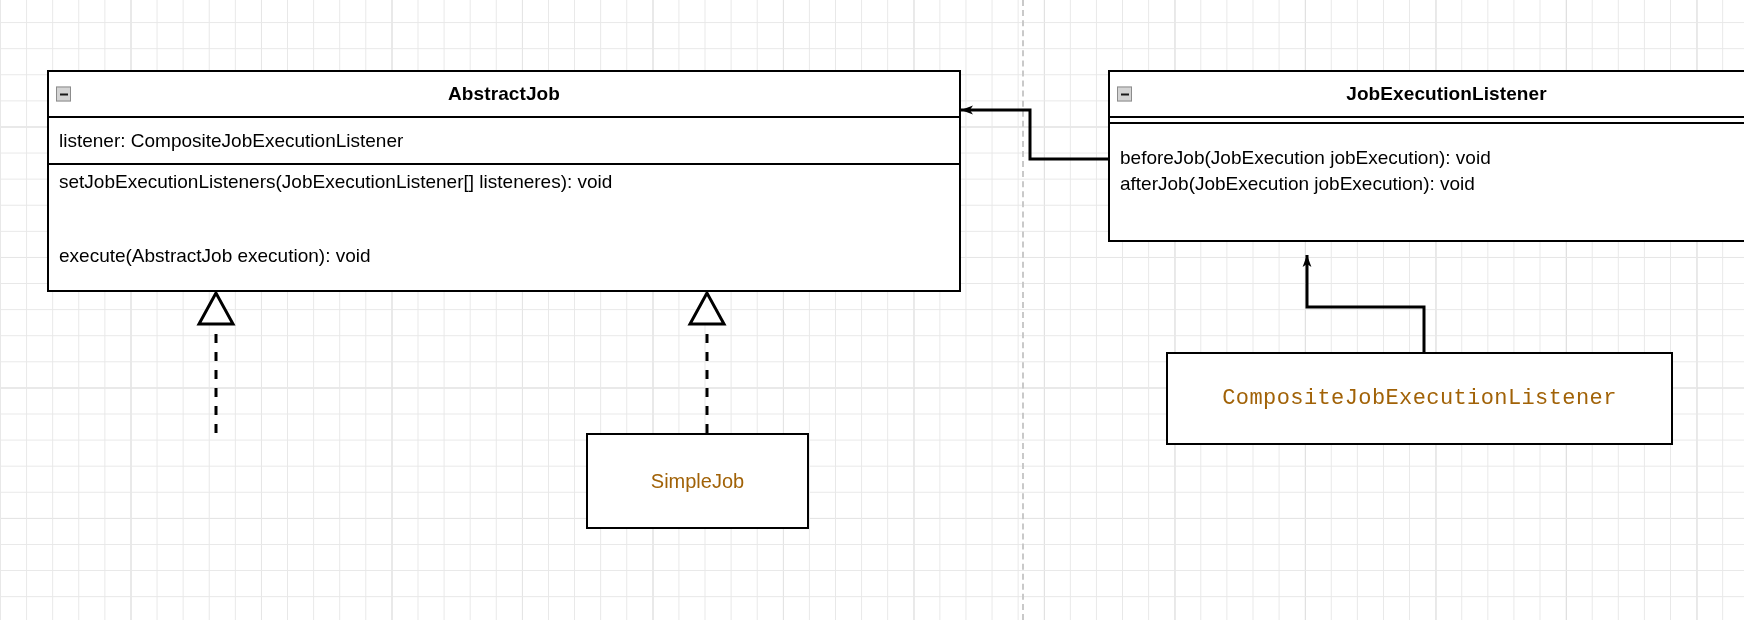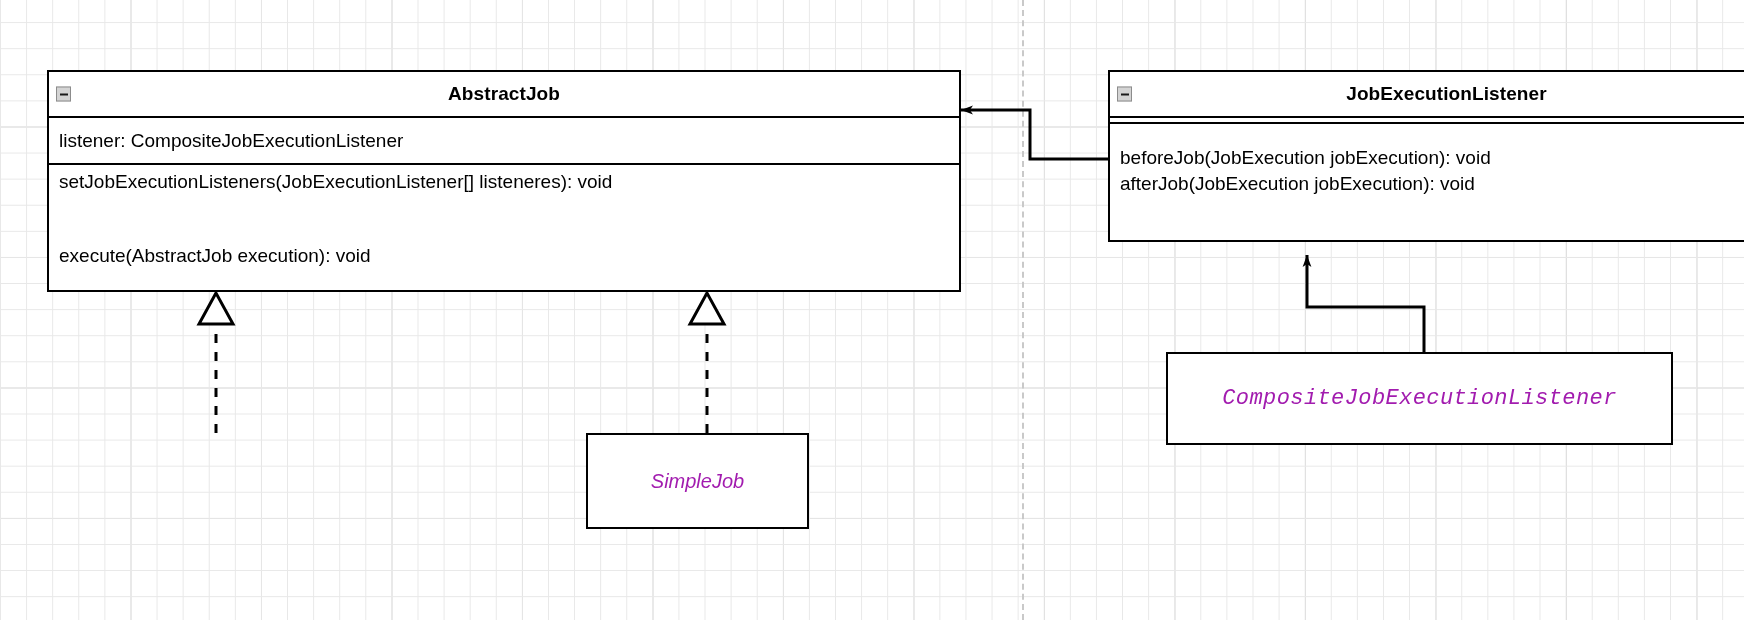--- a/index.html
+++ b/index.html
@@ -118,23 +118,22 @@
     position: absolute;
     box-sizing: border-box;
     background: #ffffff;
     border: 2px solid #000000;
     display: flex;
     align-items: center;
     justify-content: center;
   }
   .simple-box .simple-label {
     font-size: 20px;
-    color: #a21caf;
+    color: #a16207;
     white-space: nowrap;
-    font-style: italic;
   }
   .mono-box .simple-label {
     font-family: "Liberation Mono", "DejaVu Sans Mono", monospace;
     font-size: 22px;
     letter-spacing: 0.4px;
   }
 
   
   .conn-svg {
     position: absolute;

